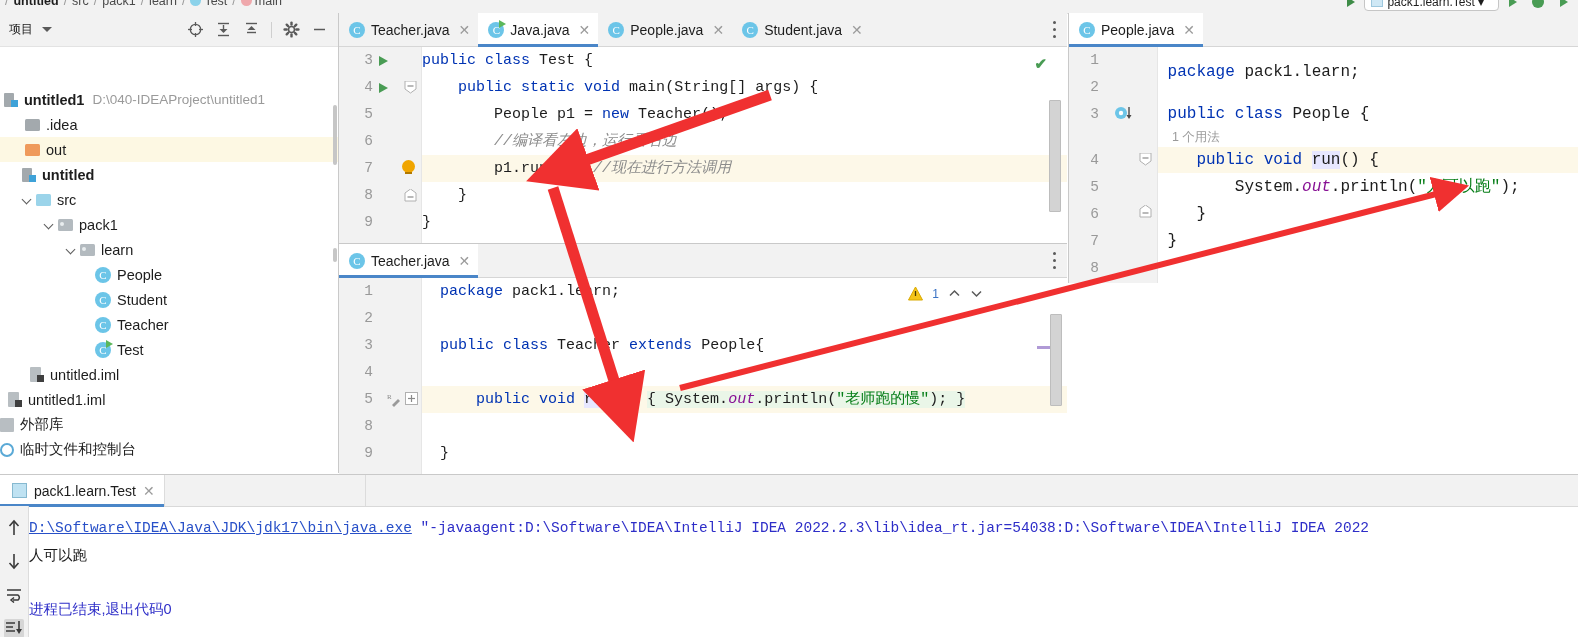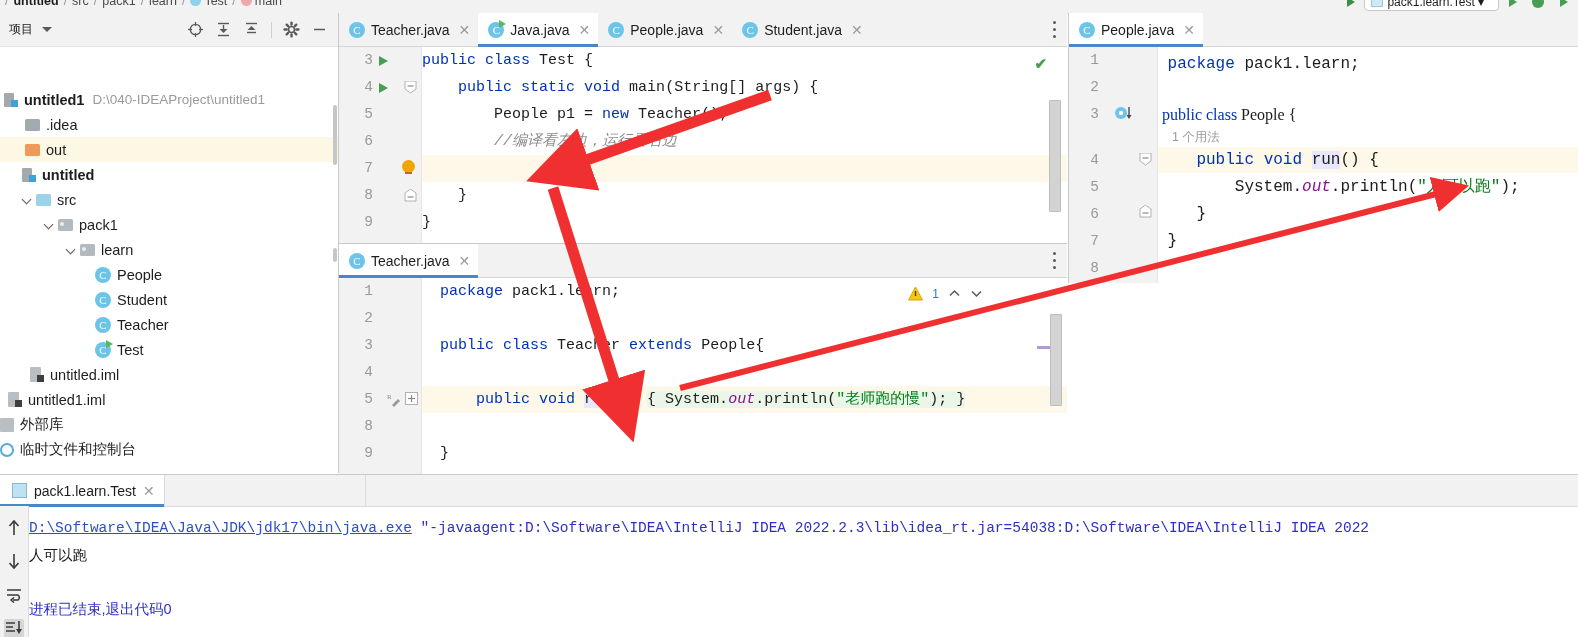--- a/index.html
+++ b/index.html
@@ -382,20 +382,21 @@
       <svg class="fold" style="left:65px;top:142px;" viewBox="0 0 13 13">
           <path d="M1 12 h11 v-8 l-5.5 -4 l-5.5 4 z" fill="#fff" stroke="#b0b0b0" stroke-width="1"></path>
           <line x1="3.5" y1="8" x2="9.5" y2="8" stroke="#8a8a8a" stroke-width="1.2"></line>
         </svg>
 
       <div class="code">
         <div class="ln" style="top:27px;">    <span class="kw">public</span> <span class="kw">static</span> <span class="kw">void</span> <span class="cls2">main</span>(String[] args) {</div>
         <div class="ln" style="top:0px;"><span class="kw">public</span> <span class="kw">class</span> <span class="cls2">Test</span> {</div>
         <div class="ln" style="top:54px;">        People p1 = <span class="kw">new</span> Teacher();</div>
         <div class="ln" style="top:81px;">        <span class="cmt">//编译看左边，运行看右边</span></div>
+        <div class="ln" style="top:108px;">        p1.run();  <span class="cmt">//现在进行方法调用</span></div>
         <div class="ln" style="top:135px;">    }</div>
         <div class="ln" style="top:162px;">}</div>
       </div>
 
       <div class="checkmk">✔</div>
       <div class="vscroll" style="right:6px;top:53px;height:110px;"></div>
     </div>
   </div>
 
   <div class="lower">
@@ -496,23 +497,23 @@
       <svg class="fold" style="left:70px;top:106px;" viewBox="0 0 13 13">
           <path d="M1 0 h11 v8 l-5.5 4 l-5.5 -4 z" fill="#fff" stroke="#b0b0b0" stroke-width="1"></path>
           <line x1="3.5" y1="5" x2="9.5" y2="5" stroke="#8a8a8a" stroke-width="1.2"></line>
         </svg>
       <svg class="fold" style="left:70px;top:158px;" viewBox="0 0 13 13">
           <path d="M1 12 h11 v-8 l-5.5 -4 l-5.5 4 z" fill="#fff" stroke="#b0b0b0" stroke-width="1"></path>
           <line x1="3.5" y1="8" x2="9.5" y2="8" stroke="#8a8a8a" stroke-width="1.2"></line>
         </svg>
 
       <div class="code rcode" style="left:89px;">
-        <div class="ln" style="top:4px;"> <span class="kw">package</span> pack1.learn;</div>
+        <div class="ln" style="top:12px;"> <span class="kw">package</span> pack1.learn;</div>
         <div class="ln" style="top:27px;"></div>
-        <div class="ln" style="top:54px;font-family:Liberation Serif, serif;"> <span class="kw">public</span> <span class="kw">class</span> <span class="cls2">People</span> {</div>
+        <div class="ln" style="top:54px;"> <span class="kw">public</span> <span class="kw">class</span> <span class="cls2">People</span> {</div>
         <div class="ln usage" style="top:80px;height:20px;line-height:20px;">    <span>1 个用法</span></div>
         <div class="ln" style="top:100px;">    <span class="kw">public</span> <span class="kw">void</span> <span class="hilite">run</span>() {</div>
         <div class="ln" style="top:127px;">        System.<span class="fld2">out</span>.println(<span class="str">"人可以跑"</span>);</div>
         <div class="ln" style="top:154px;">    }</div>
         <div class="ln" style="top:181px;"> }</div>
       </div>
     </div>
   </div>
 
 

